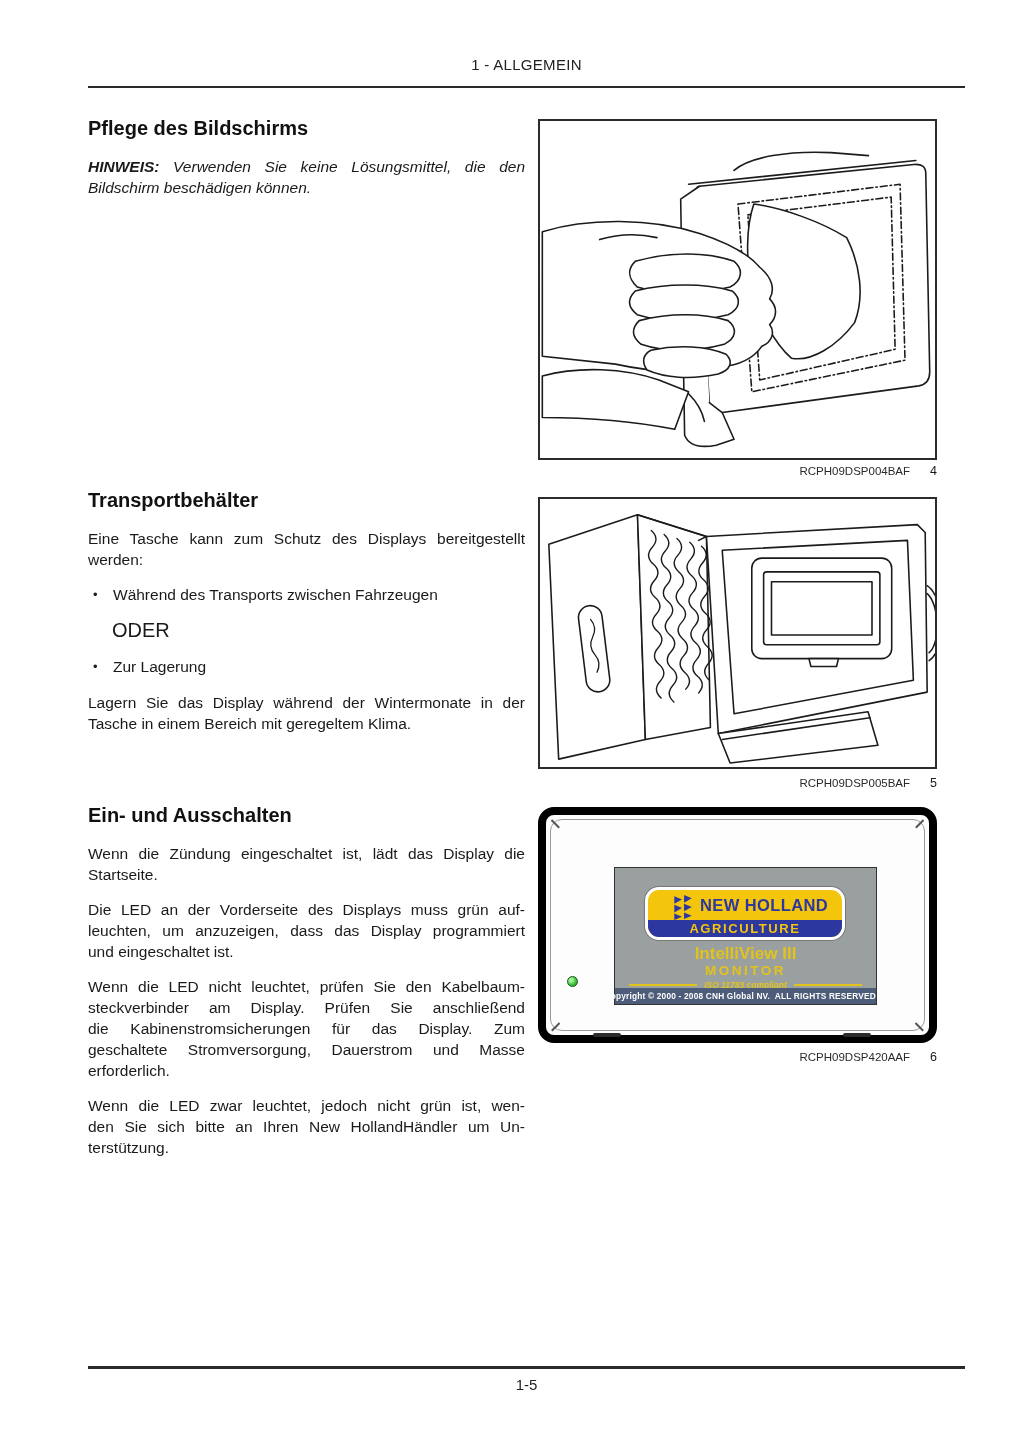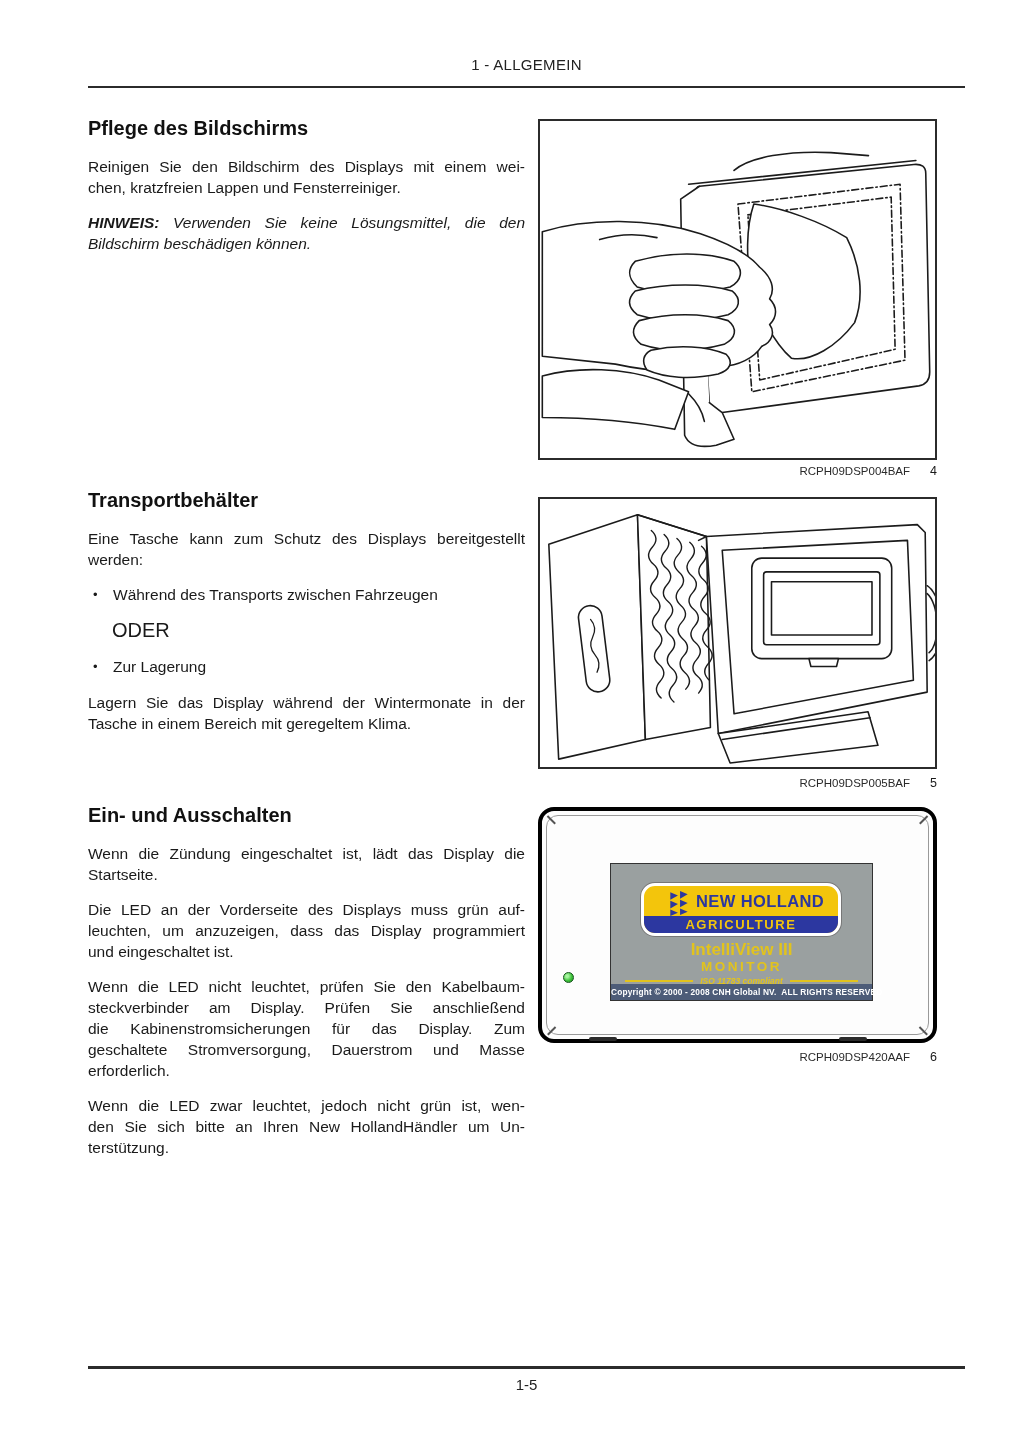--- a/index.html
+++ b/index.html
@@ -29,21 +29,21 @@
              border:2px solid #2b2b2b;box-sizing:border-box;}
   #fig4{top:119px;height:341px;}
   #fig5{top:497px;height:272px;}
   .fig-cap{position:absolute;left:538px;width:399px;display:flex;justify-content:flex-end;
            align-items:baseline;gap:20px;}
   .cap-id{font-size:11.5px;color:#2a2a2a;}
   .cap-num{font-size:12.5px;color:#1a1a1a;}
   #cap4{top:464px;} #cap5{top:776px;} #cap6{top:1050px;}
   
   #fig6{position:absolute;left:538px;top:807px;width:399px;height:236px;background:#fdfdfd;
-        border:4px solid #000000;border-radius:16px;box-sizing:border-box;}
+        border:8px solid #000000;border-radius:16px;box-sizing:border-box;}
   .f6-outline{position:absolute;inset:4px;border:1px solid #9a9a9a;border-radius:12px;}
   .f6-corner{position:absolute;width:11px;height:1.5px;background:#555;}
   .f6-c-tl{left:4px;top:8px;transform:rotate(45deg);}
   .f6-c-tr{right:4px;top:8px;transform:rotate(-45deg);}
   .f6-c-bl{left:4px;bottom:8px;transform:rotate(-45deg);}
   .f6-c-br{right:4px;bottom:8px;transform:rotate(45deg);}
   .f6-dash{position:absolute;height:4px;background:#2b2b2b;border-radius:2px;bottom:-2px;}
   .f6-dash.l{left:47px;width:28px;} .f6-dash.r{left:297px;width:28px;}
   .screen{position:absolute;left:68px;top:52px;width:263px;height:138px;
           background:#9AA0A0;border:1.5px solid #333;box-sizing:border-box;}
@@ -58,42 +58,38 @@
   .nh-band span{font-size:13px;font-weight:bold;color:#F3C50C;letter-spacing:1.6px;}
   .sp-product{position:absolute;left:0;top:76px;width:100%;text-align:center;
               font-size:17px;font-weight:bold;color:#E2C31D;}
   .sp-monitor{position:absolute;left:0;top:95px;width:100%;text-align:center;
               font-size:13.5px;font-weight:bold;color:#E2C31D;letter-spacing:2.5px;}
   .sp-iso{position:absolute;left:0;top:112px;width:100%;display:flex;align-items:center;
           justify-content:center;gap:7px;}
   .sp-iso .bar{width:68px;height:2px;background:#E2C31D;}
   .sp-iso .txt{font-size:8.5px;font-weight:bold;font-style:italic;color:#E2C31D;white-space:nowrap;}
   .sp-copy{position:absolute;left:0;bottom:0;width:100%;height:16px;background:#4D5C78;
-           display:flex;align-items:center;justify-content:flex-start;}
+           display:flex;align-items:center;justify-content:flex-end;}
   .sp-copy span{font-size:8.3px;font-weight:bold;color:#fff;white-space:pre;letter-spacing:.2px;}
   .led{position:absolute;left:21px;top:161px;width:9px;height:9px;border-radius:50%;
        background:radial-gradient(circle at 35% 35%, #a8f5a0 15%, #3FC23C 55%, #1f8c1f);
        border:1px solid #14541a;}
   
   .art{position:absolute;left:0;top:0;width:100%;height:100%;}
 </style>
 </head>
 <body>
 
 <div class="page">
 
   <div class="hdr-title">1 - ALLGEMEIN</div>
   <div class="hdr-rule"></div>
 
   <section class="text-sec" id="sec-0" style="top:115px">
       <h2>Pflege des Bildschirms</h2>
-      <div class="para">
-        <div class="ln j">Reinigen Sie den Bildschirm des Displays mit einem wei-</div>
-        <div class="ln">chen, kratzfreien Lappen und Fensterreiniger.</div>
-      </div>
       <div class="para note">
         <div class="ln j"><span class="note-label">HINWEIS:</span> Verwenden Sie keine Lösungsmittel, die den</div>
         <div class="ln">Bildschirm beschädigen können.</div>
       </div>
     </section>
   <section class="text-sec" id="sec-1" style="top:487px">
       <h2>Transportbehälter</h2>
       <div class="para">
         <div class="ln j">Eine Tasche kann zum Schutz des Displays bereitgestellt</div>
         <div class="ln">werden:</div>

